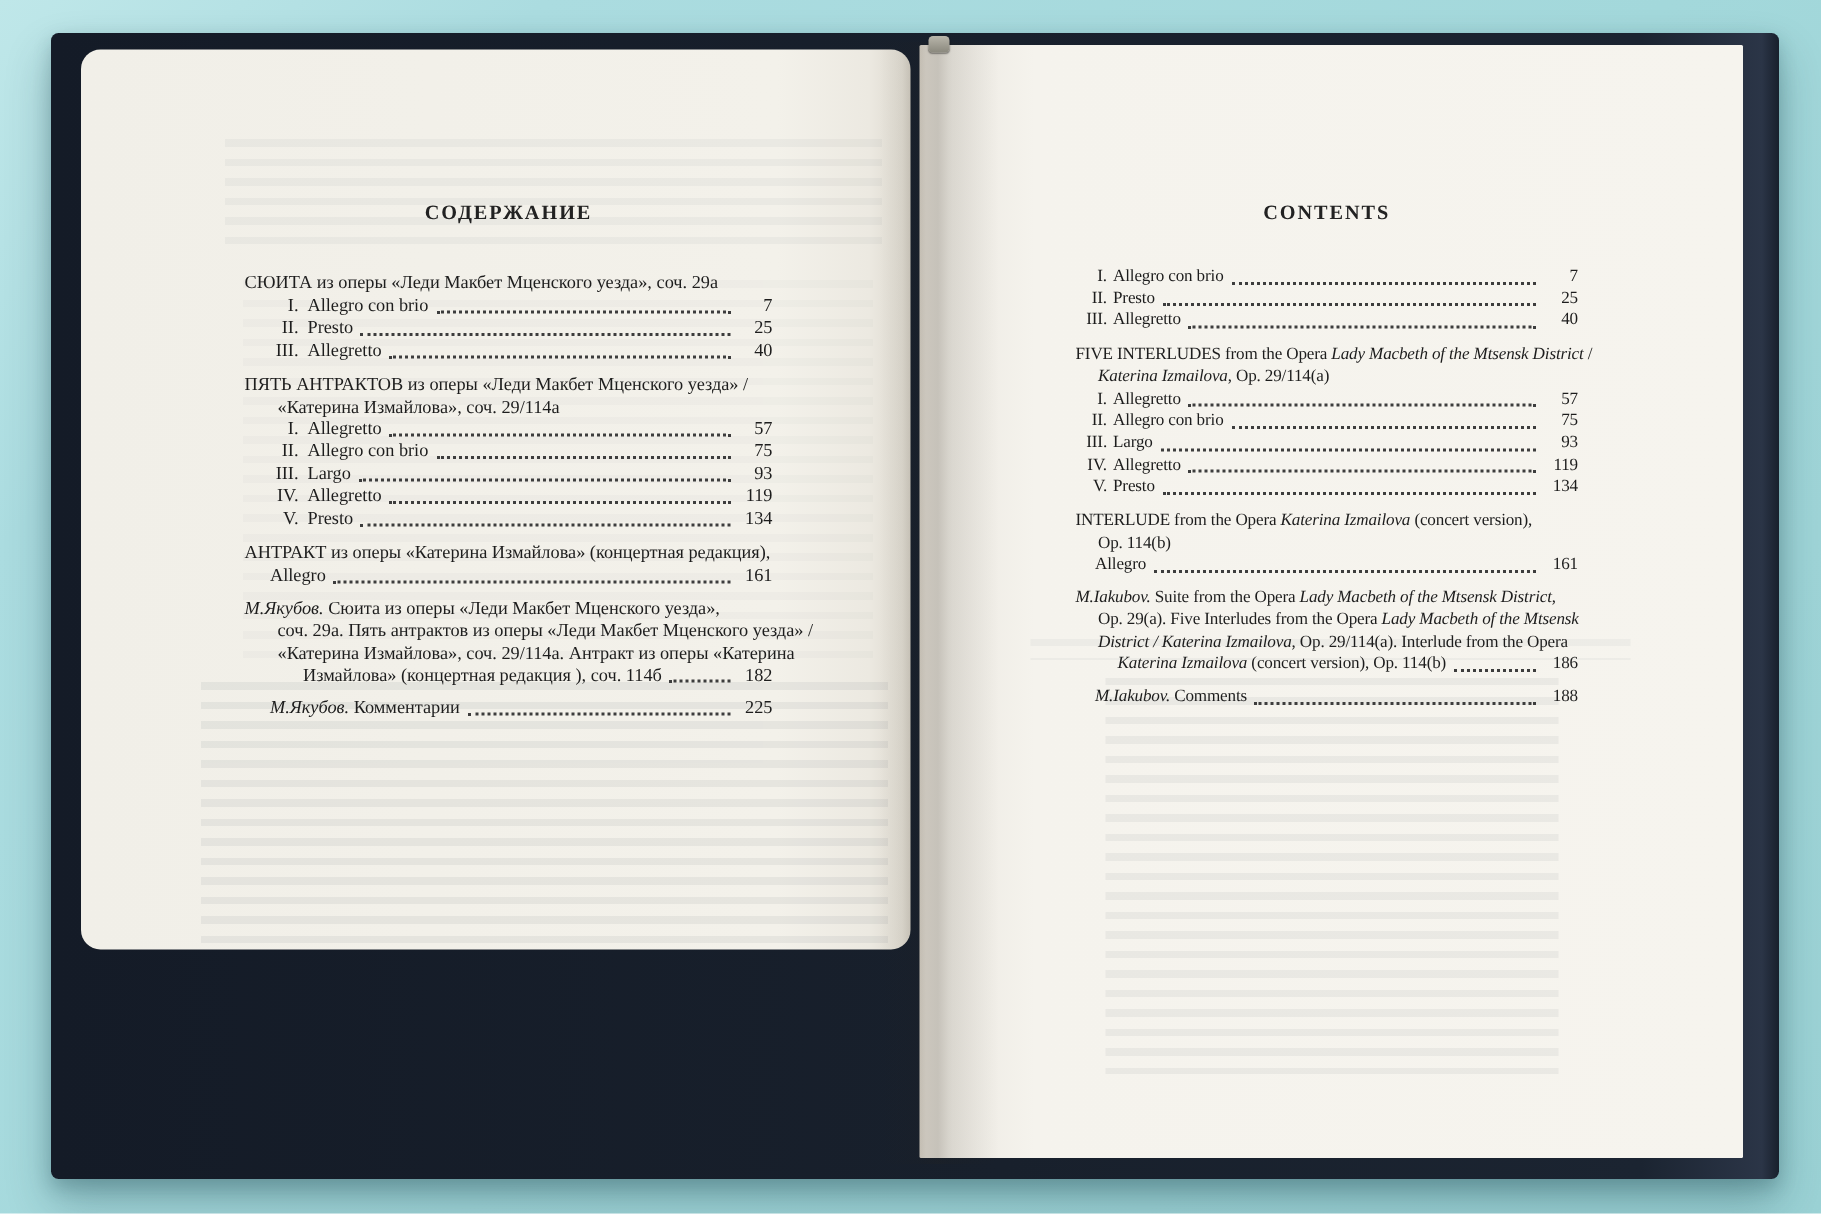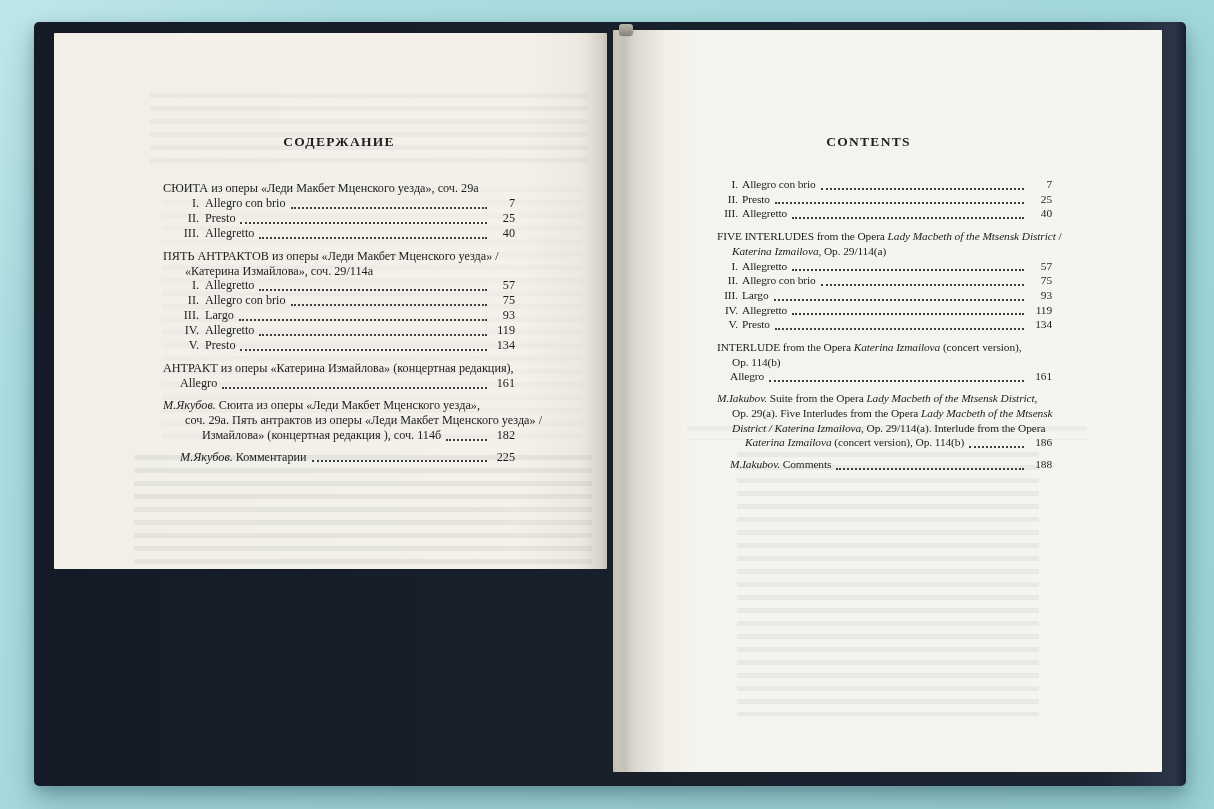--- a/index.html
+++ b/index.html
@@ -11,23 +11,23 @@
   }
   .scene{position:absolute;inset:0;}
   .book{
     position:absolute;left:34px;top:22px;width:1152px;height:764px;
     background:linear-gradient(to right,#141b27 0%,#18202c 55%,#1b2431 92%,#2b3547 99%,#18202c 100%);
     border-radius:5px;
     box-shadow:0 16px 30px rgba(20,60,70,.30),0 5px 12px rgba(20,60,70,.22);
   }
   .page{position:absolute;overflow:hidden;}
   .page-left{
-    left:20px;top:11px;width:553px;height:536px;
+    left:20px;top:11px;width:553px;height:600px;
     background:linear-gradient(to right,#f1efe8 0%,#f3f1ea 84%,#ece9e1 95%,#ddd9cf 99%,#cfcabf 100%);
-    border-radius:1px;
+    border-radius:13px;
   }
   .page-right{
     left:579px;top:8px;width:549px;height:742px;
     background:linear-gradient(to left,#f6f4ee 0%,#f5f3ed 86%,#edeae3 96%,#ded9d0 99.2%,#cfc9be 100%);
     border-radius:1px;
   }
   .spine-shadow{
     position:absolute;left:552px;top:6px;width:80px;height:748px;pointer-events:none;
     background:linear-gradient(to right,rgba(0,0,0,0) 0%,rgba(40,35,25,.07) 34%,rgba(40,35,25,.16) 49%,rgba(40,35,25,.10) 58%,rgba(0,0,0,0) 100%);
   }
@@ -44,21 +44,21 @@
   .bl-c{left:108px;top:150px;width:420px;height:260px;opacity:.028;}
   .br-a{left:124px;top:418px;width:302px;height:268px;opacity:.075;}
   .br-b{left:74px;top:392px;width:400px;height:18px;opacity:.05;}
 
   
   .page-header{
     position:absolute;text-align:center;font-weight:bold;
     letter-spacing:1.3px;font-size:13.5px;color:#222;white-space:nowrap;
   }
   .page-left .page-header{left:109px;top:101px;width:352px;}
-  .page-right .page-header{left:88px;top:104px;width:335px;text-align:center;}
+  .page-right .page-header{left:104px;top:104px;width:335px;text-align:center;}
 
   
   .toc{position:absolute;}
   .page-left  .toc{left:109px;top:130px;width:352px;--numw:42px;--gap:6px;--cont:22px;--nonum:17px;font-size:12.2px;line-height:14.9px;}
   .page-right .toc{left:104px;top:129px;width:335px;--numw:25px;--gap:4px;--cont:15px;--nonum:13px;font-size:11.4px;line-height:14.7px;letter-spacing:-0.1px;}
   .toc-section{margin-top:8px;}
   .toc-section:first-child{margin-top:18px;}
   .toc-entry{margin-top:7px;}
   .title-line,.entry-line{white-space:nowrap;}
   .title-line.cont,.entry-line.cont{padding-left:var(--cont);}
@@ -142,20 +142,21 @@
             <div class="title-line">АНТРАКТ из оперы «Катерина Измайлова» (концертная редакция),</div>
             <div class="toc-item no-num">
               <span class="label">Allegro </span>
               <span class="dots"></span>
               <span class="pageno">161</span>
             </div>
           </div>
           <div class="toc-entry">
             <div class="entry-line"><i>М.Якубов.</i> Сюита из оперы «Леди Макбет Мценского уезда»,</div>
             <div class="entry-line cont">соч. 29а. Пять антрактов из оперы «Леди Макбет Мценского уезда» /</div>
+            <div class="entry-line cont">«Катерина Измайлова», соч. 29/114а. Антракт из оперы «Катерина</div>
             <div class="toc-item no-num cont">
               <span class="label">Измайлова» (концертная редакция ), соч. 114б</span>
               <span class="dots"></span>
               <span class="pageno">182</span>
             </div>
           </div>
           <div class="toc-entry">
             <div class="toc-item no-num">
               <span class="label"><i>М.Якубов.</i> Комментарии </span>
               <span class="dots"></span>

